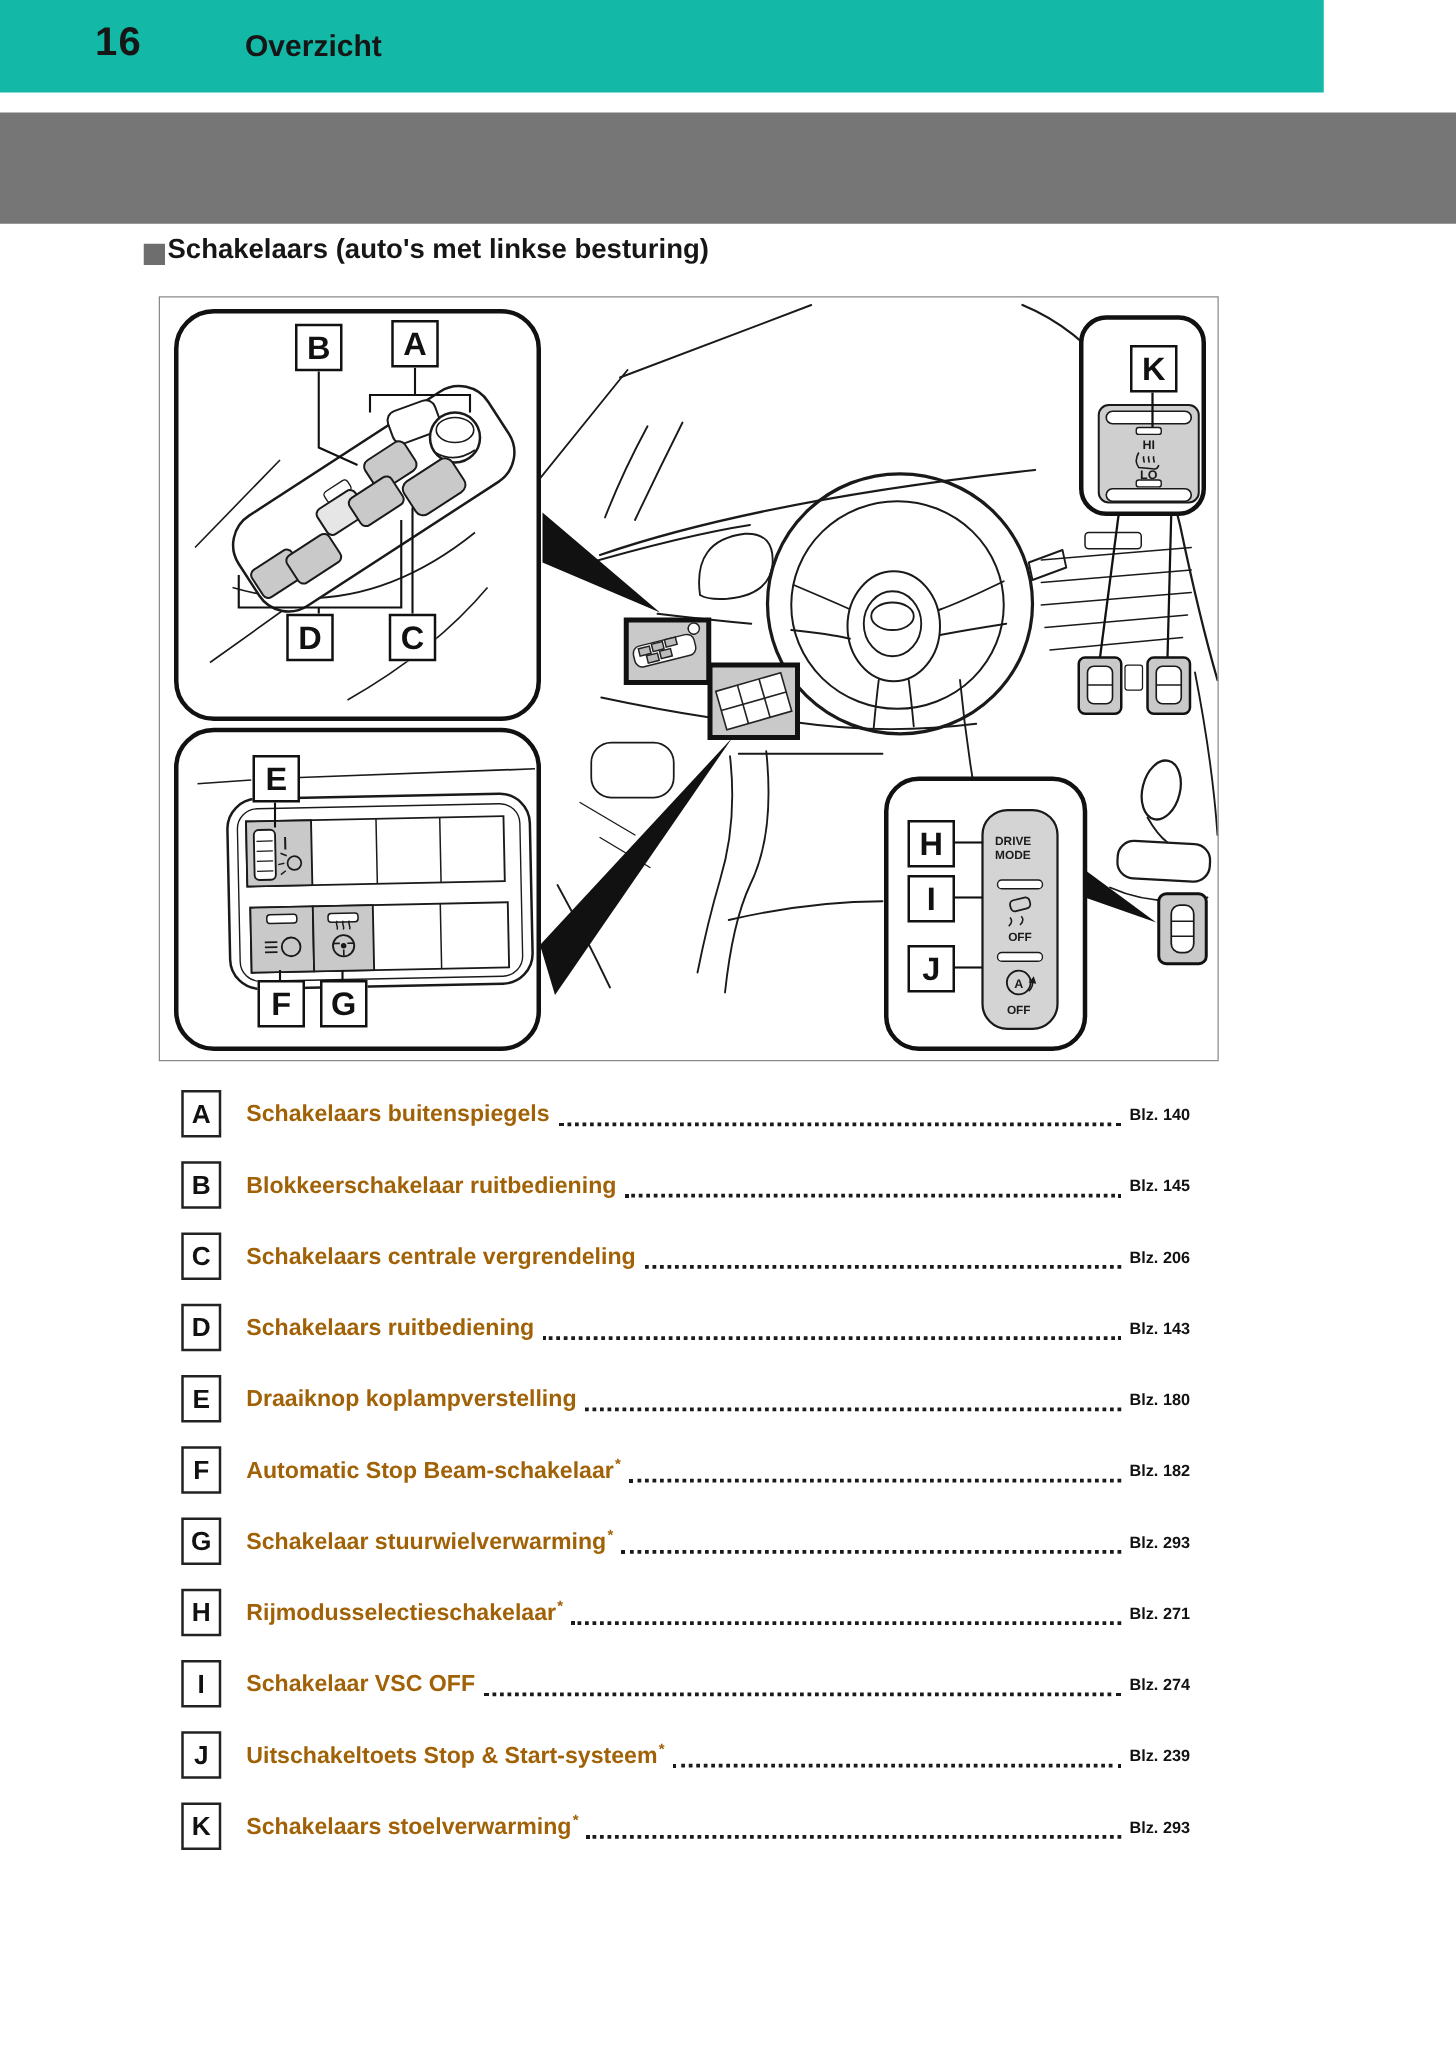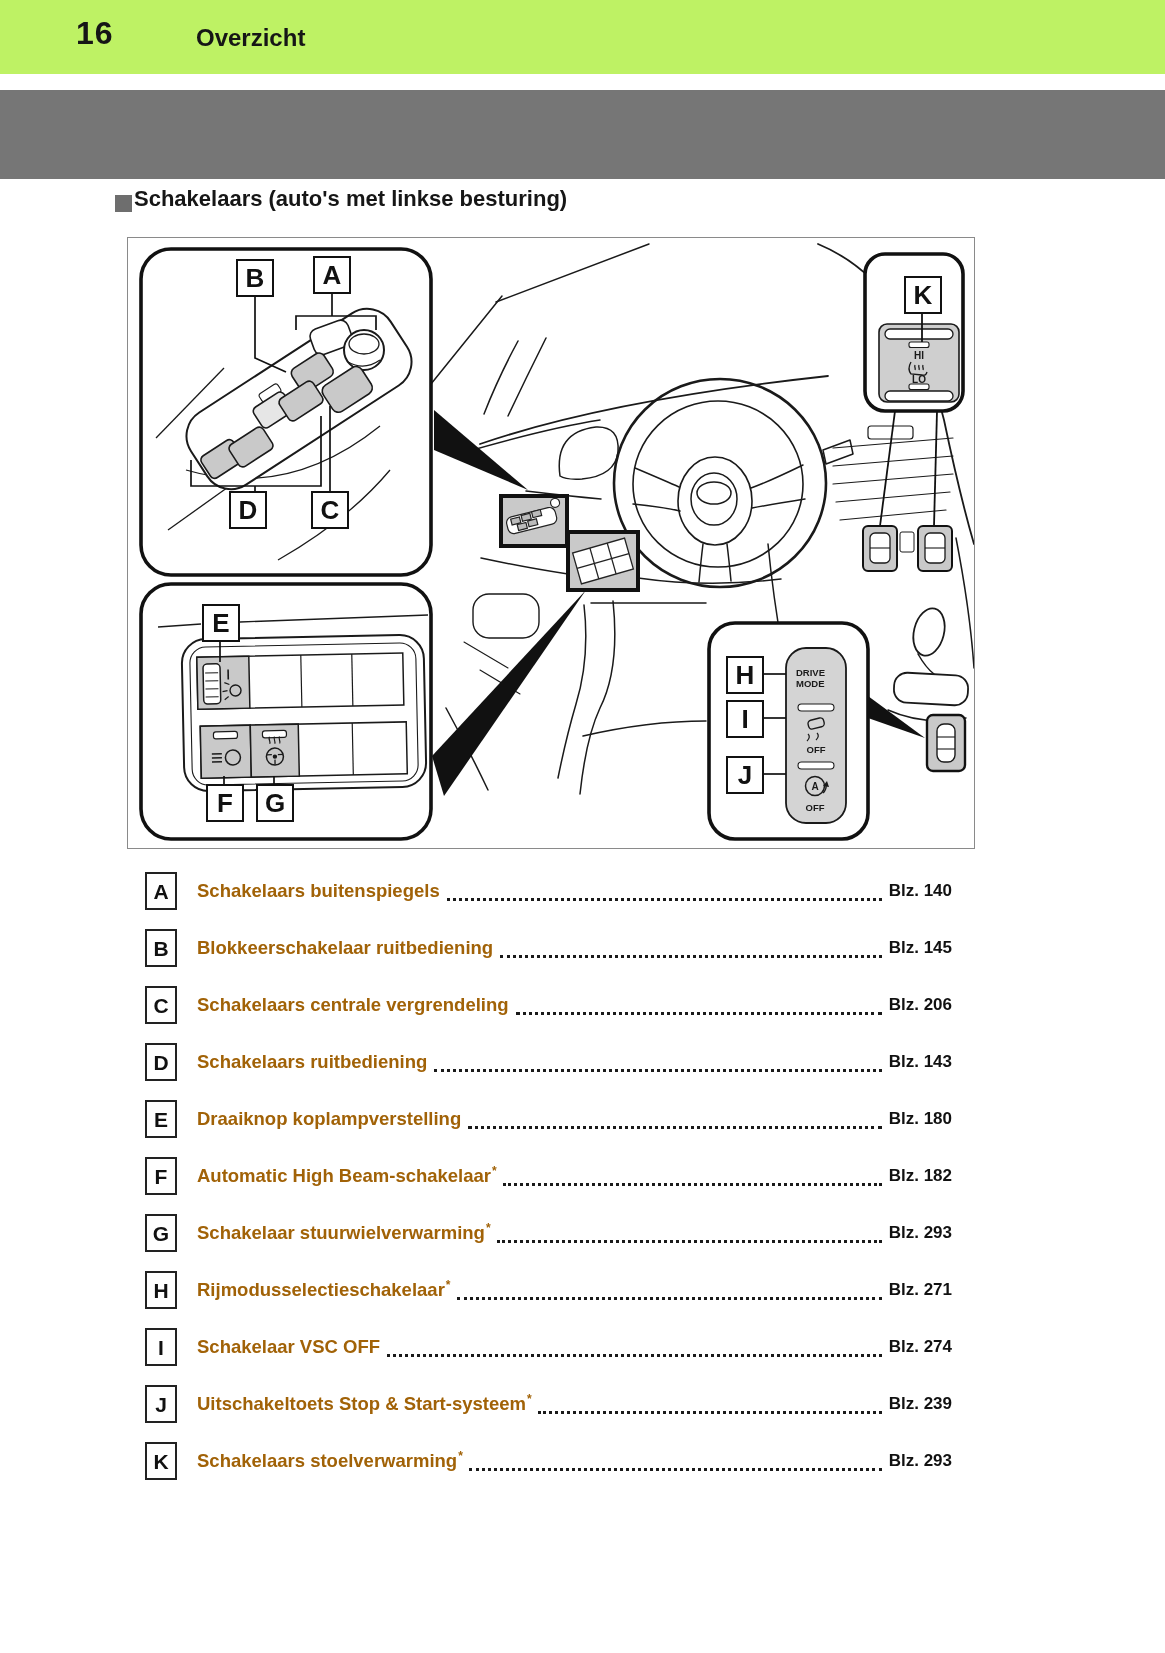--- a/index.html
+++ b/index.html
@@ -1,21 +1,21 @@
 <!DOCTYPE html>
 <html><head>
 <meta charset="utf-8">
 <style>
   html,body{margin:0;padding:0;background:#ffffff;}
   .page{
     position:relative;width:1165px;height:1653px;background:#fff;
     font-family:"Liberation Sans",sans-serif;color:#111;overflow:hidden;
   }
   
-  .topbar{position:absolute;left:0;top:0;width:1165px;height:74px;background:#bef264;}
+  .topbar{position:absolute;left:0;top:0;width:1059px;height:74px;background:#14b8a6;}
   .page-number{position:absolute;left:76px;top:15px;font-size:32px;font-weight:700;color:#161616;letter-spacing:1px;}
   .section-name{position:absolute;left:196px;top:24px;font-size:24px;font-weight:700;color:#161616;}
   .darkband{position:absolute;left:0;top:90px;width:1165px;height:89px;background:#767676;}
   
   .sec-title{position:absolute;left:115px;top:186px;font-size:22px;font-weight:700;color:#161616;display:flex;align-items:flex-end;}
   .sec-title .sq{display:inline-block;width:17px;height:17px;background:#6e6e6e;margin-right:2px;}
   
   .diagram{position:absolute;left:127px;top:237px;width:848px;height:612px;border:1px solid #8a8a8a;box-sizing:border-box;background:#fff;}
   .diagram svg{position:absolute;left:0;top:0;}
   .dlabel{
@@ -27,21 +27,21 @@
   .toc{position:absolute;left:145px;top:872px;width:807px;}
   .toc-row{display:flex;align-items:center;height:38px;margin-bottom:19px;}
   .toc-box{
     width:28px;height:34px;border:2px solid #222;background:#fff;flex:0 0 auto;
     display:flex;align-items:center;justify-content:center;margin-right:20px;
   }
   .toc-letter{font-size:21px;font-weight:700;color:#111;line-height:1;}
   .toc-text{font-size:18.5px;font-weight:700;color:#a16207;white-space:nowrap;}
   .toc-star{font-size:12px;font-weight:700;margin-left:1px;}
   .toc-dots{flex:1 1 auto;margin:0 7px 9px 6px;border-bottom:3px dotted #1a1a1a;align-self:flex-end;height:1px;}
-  .toc-page{font-size:17px;font-weight:700;color:#111;white-space:nowrap;}
+  .toc-page{font-size:13px;font-weight:700;color:#111;white-space:nowrap;}
 </style>
 </head>
 <body>
 
 <div class="page">
 
   <div class="topbar">
     <div class="page-number">16</div>
     <div class="section-name">Overzicht</div>
   </div>
@@ -355,21 +355,21 @@
           <span class="toc-letter">E</span>
         </span>
         <span class="toc-text"><span>Draaiknop koplampverstelling</span><sup class="toc-star"></sup></span>
         <span class="toc-dots"></span>
         <span class="toc-page">Blz. 180</span>
       </div>
       <div class="toc-row">
         <span class="toc-box">
           <span class="toc-letter">F</span>
         </span>
-        <span class="toc-text"><span>Automatic High Beam-schakelaar</span><sup class="toc-star">*</sup></span>
+        <span class="toc-text"><span>Automatic Stop Beam-schakelaar</span><sup class="toc-star">*</sup></span>
         <span class="toc-dots"></span>
         <span class="toc-page">Blz. 182</span>
       </div>
       <div class="toc-row">
         <span class="toc-box">
           <span class="toc-letter">G</span>
         </span>
         <span class="toc-text"><span>Schakelaar stuurwielverwarming</span><sup class="toc-star">*</sup></span>
         <span class="toc-dots"></span>
         <span class="toc-page">Blz. 293</span>

